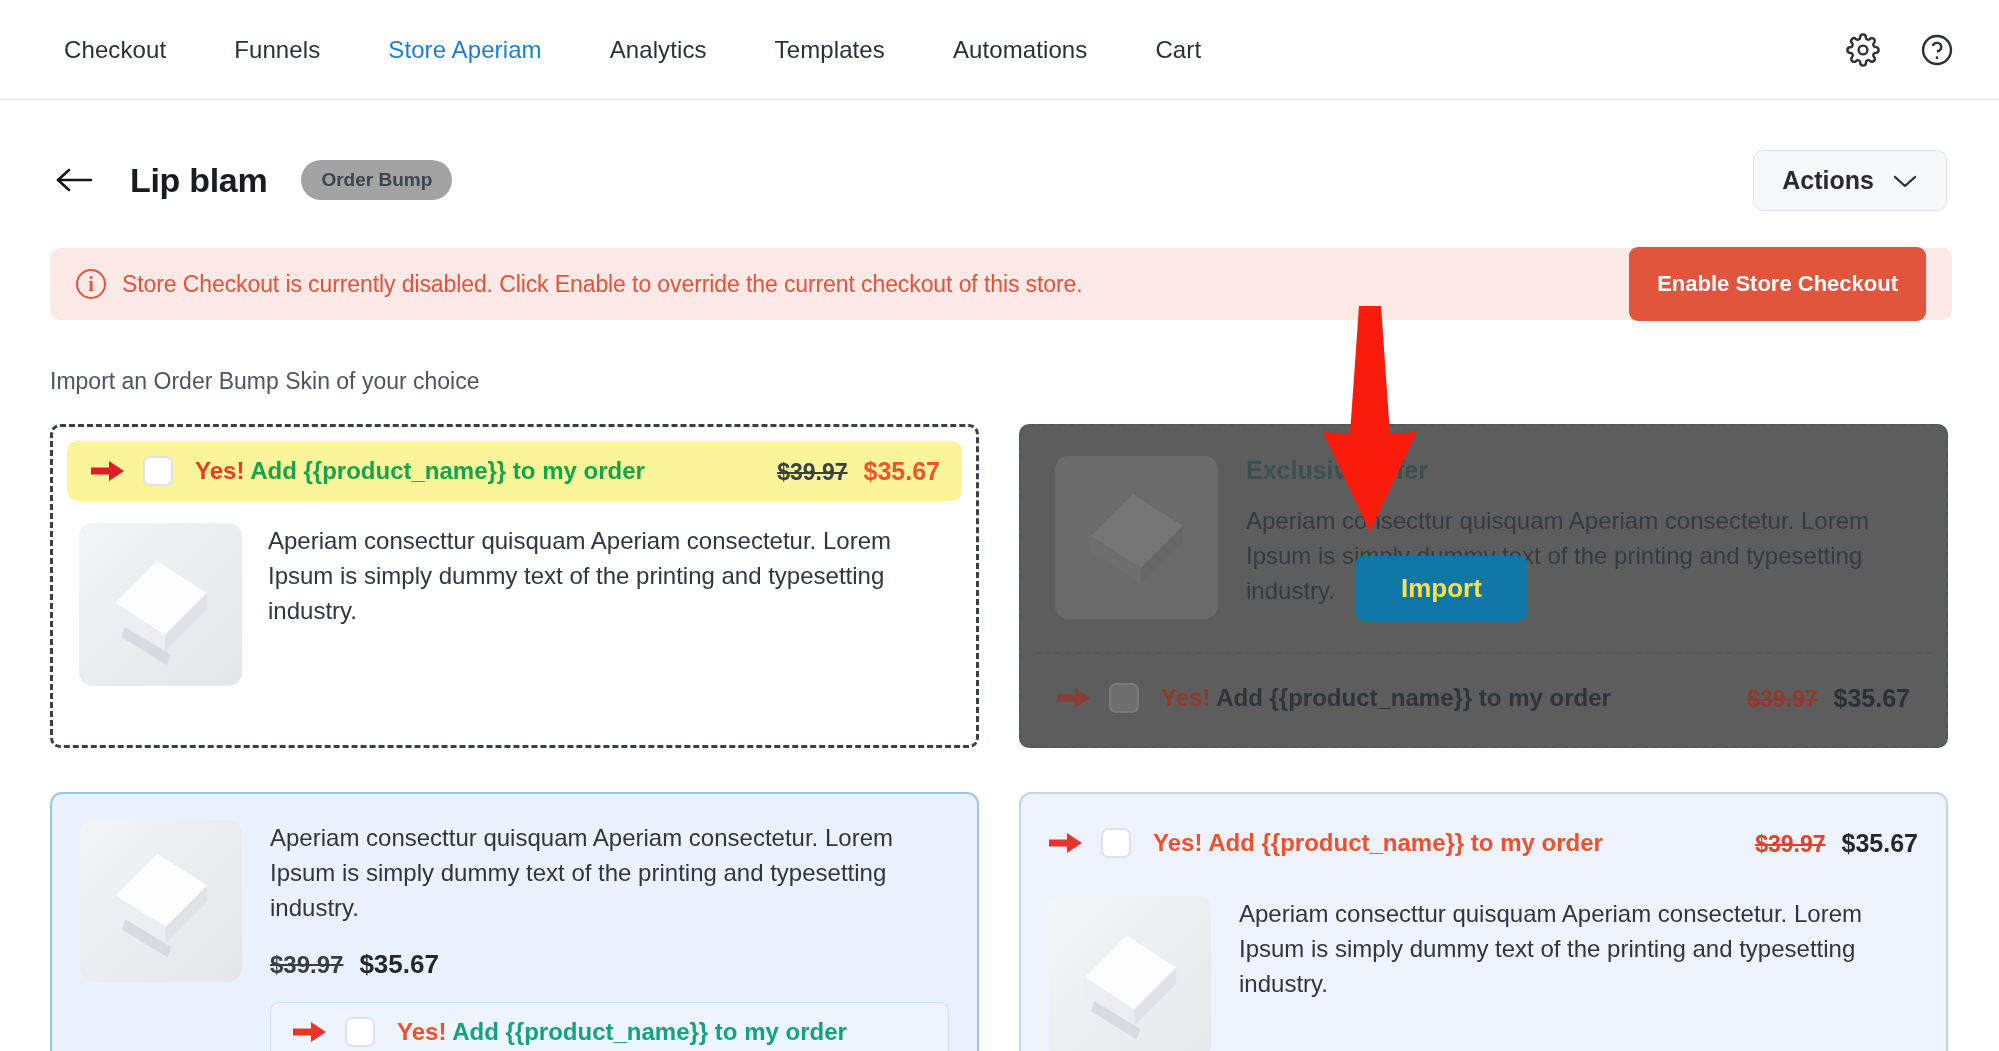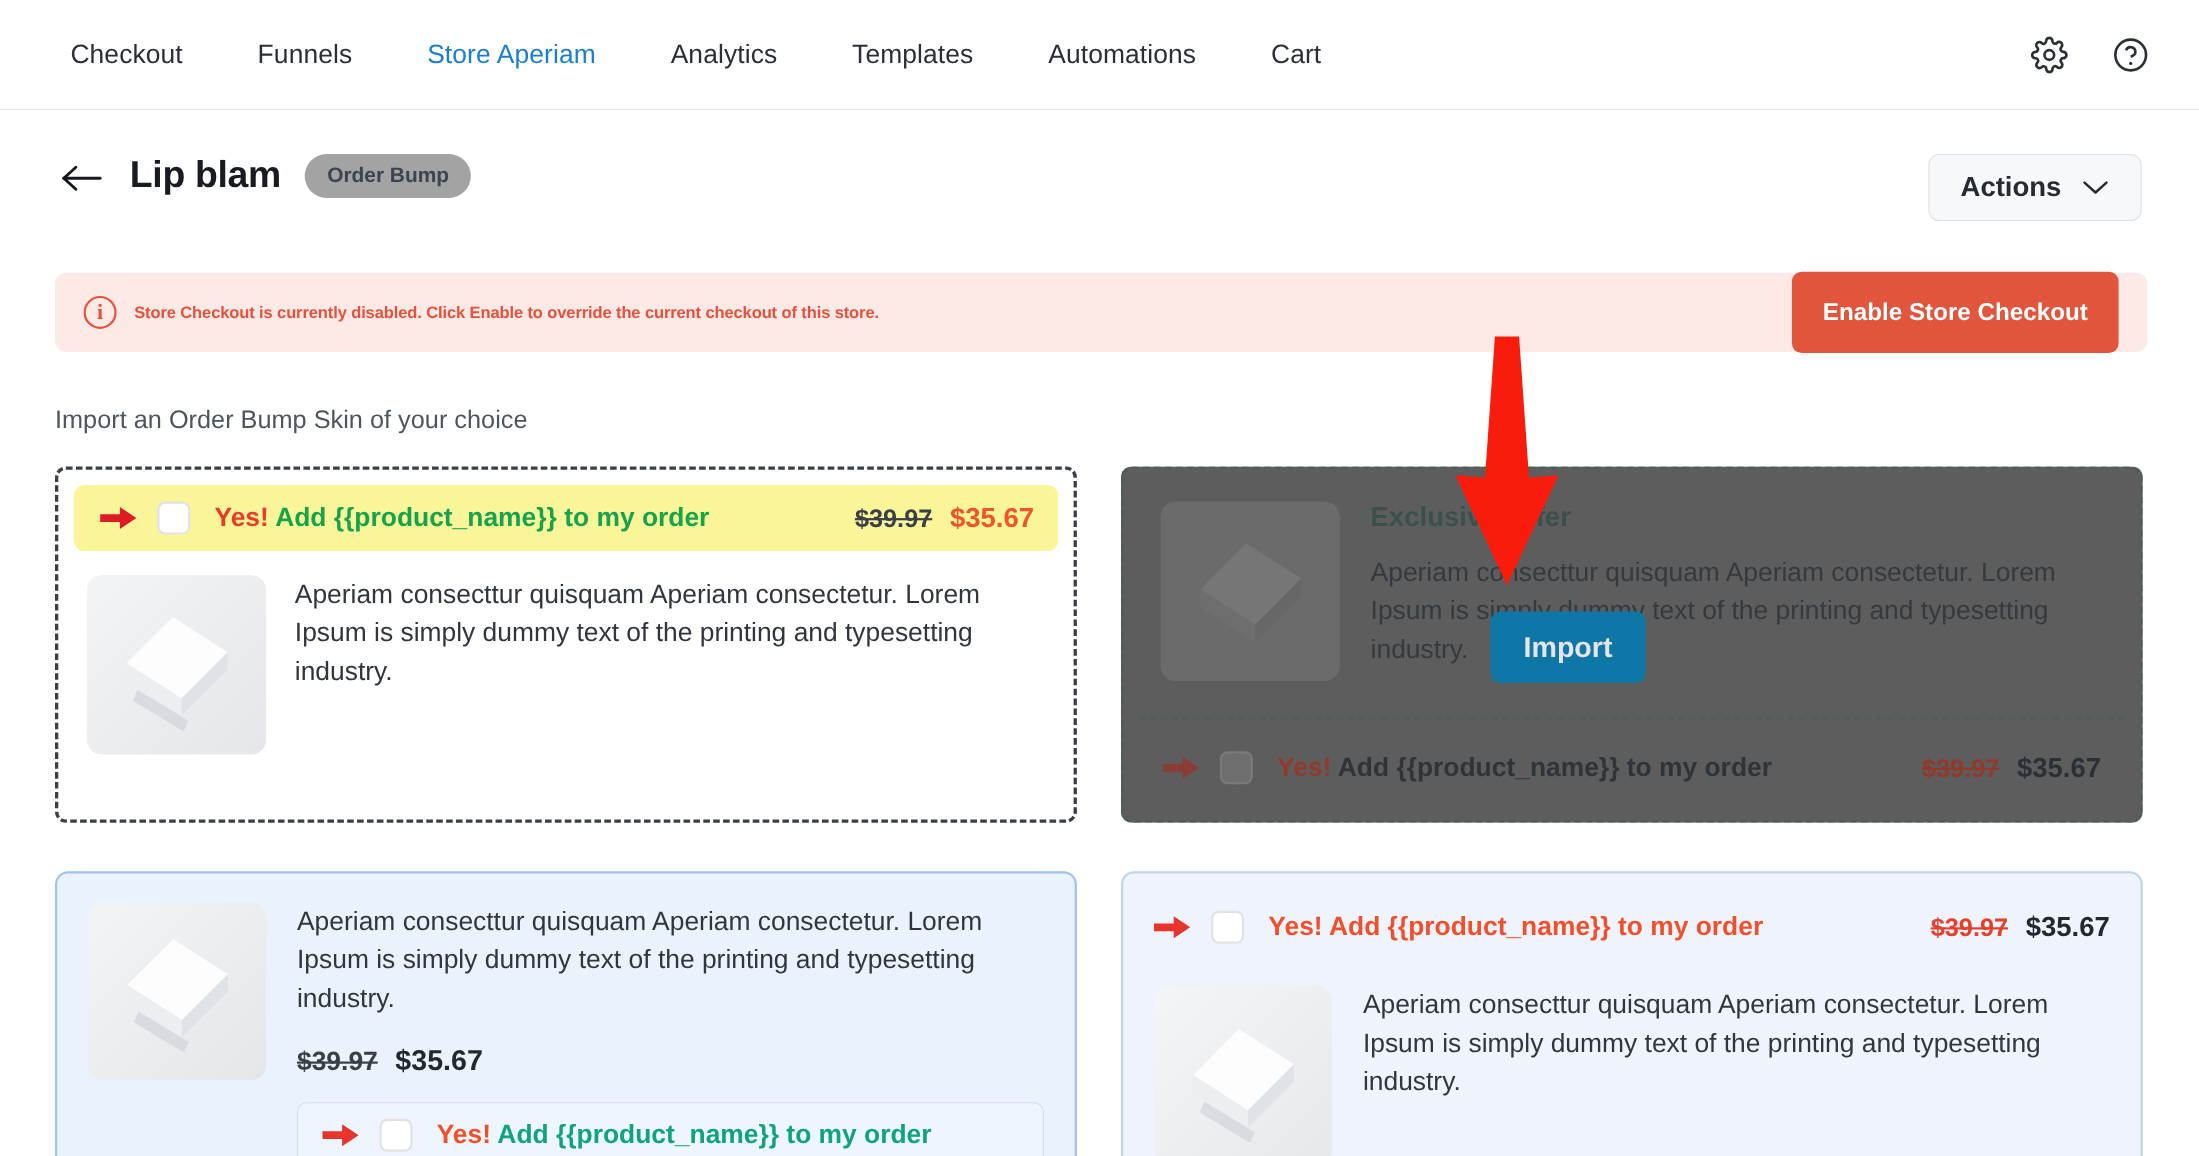--- a/index.html
+++ b/index.html
@@ -28,21 +28,21 @@
   .nav-right {
     margin-left: auto; display: flex; align-items: center;
     gap: 38px; padding-right: 44px;
   }
   .icon-btn { cursor: pointer; display: flex; align-items: center; justify-content: center;
     width: 36px; height: 36px; }
 
   
   .page-header {
     position: absolute; top: 140px; left: 0; width: 1999px; height: 80px;
-    display: flex; align-items: flex-start; padding: 0 52px;
+    display: flex; align-items: center; padding: 0 52px; gap: 12px;
   }
   .back-arrow { width: 44px; height: 44px; cursor: pointer; display:flex; align-items:center; justify-content:center; }
   .page-title {
     font-size: 34px; font-weight: 700; color: #181b20;
     margin-left: 22px; letter-spacing: -0.3px;
   }
   .title-badge {
     margin-left: 22px;
     background: #a3a3a3; color: #3c4450;
     font-size: 19px; font-weight: 700;
@@ -67,21 +67,21 @@
     display: flex; align-items: center; padding: 0 26px;
   }
   .banner-ico {
     width: 30px; height: 30px; border-radius: 50%;
     border: 2px solid #e8513a; color: #e8513a;
     font-size: 20px; font-weight: 700; font-family: "Liberation Serif", serif;
     display: flex; align-items: center; justify-content: center;
     flex: 0 0 auto; margin-right: 16px;
   }
   .banner-text {
-    font-size: 15px; font-weight: 700; color: #e8503a;
+    font-size: 23px; font-weight: 400; color: #e8503a;
     letter-spacing: -0.1px;
   }
   .banner-btn {
     margin-left: auto;
     background: #e0553c; color: #fff;
     font-size: 22px; font-weight: 700;
     border: none; border-radius: 9px;
     padding: 24px 28px; cursor: pointer;
     white-space: nowrap;
   }
@@ -152,24 +152,24 @@
   .dim-desc { font-size: 24px; line-height: 1.46; color: #353a3f; max-width: 660px; }
   .dim-divider { position: absolute; left: 14px; right: 14px; top: 226px; border-top: 2px dashed #4d5f5c; }
   .dim-bump {
     position: absolute; left: 0; right: 0; bottom: 0; height: 96px;
     display: flex; align-items: center; padding: 0 36px;
   }
   .chk-dim { width: 30px; height: 30px; border-radius: 7px; background: #6e6e6e; border: 2px solid #7a7a7a; flex:0 0 auto; margin-right: 22px; }
 
   .import-btn {
     position: absolute; left: 334px; top: 130px;
-    background: #0f76a8; color: #e5e5e5;
+    background: #0f76a8; color: #fde047;
     font-size: 26px; font-weight: 700;
     border: none; border-radius: 9px;
-    padding: 17px 30px; cursor: pointer; z-index: 20;
+    padding: 17px 46px; cursor: pointer; z-index: 20;
   }
   .big-arrow { position: absolute; left: 296px; top: -120px; z-index: 25; pointer-events: none; }
 
   
   .card-blue {
     background: #eaf2fe; border: 2px solid #9dc3f3;
     border-radius: 12px; height: 324px; overflow: hidden;
     padding: 26px 28px;
     display: flex; gap: 28px;
   }

